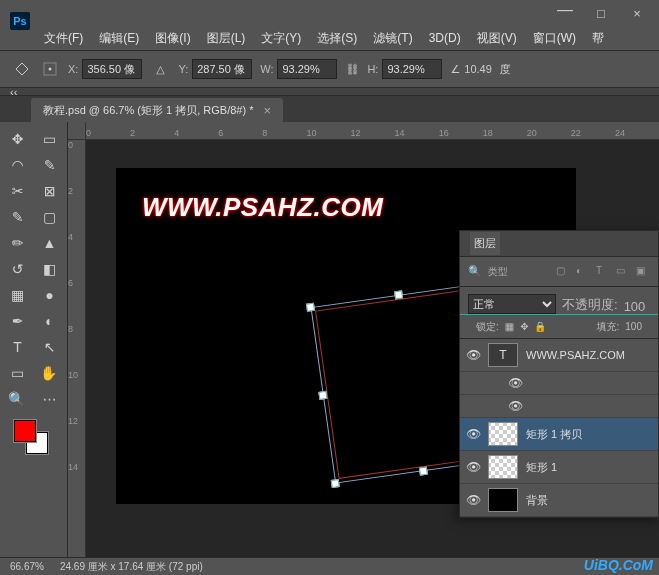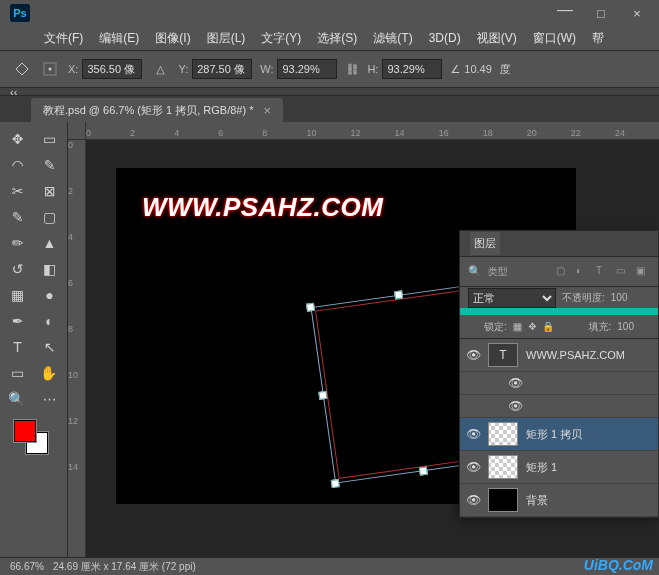--- a/index.html
+++ b/index.html
@@ -1,20 +1,20 @@
 <!DOCTYPE html>
 <html><head>
 <meta charset="utf-8">
 <style>
 *{margin:0;padding:0;box-sizing:border-box;font-family:"Microsoft YaHei",sans-serif;user-select:none}
 body{background:#535353;width:659px;height:575px;overflow:hidden;position:relative;color:#ddd;font-size:11px}
 .titlebar{height:26px;background:#535353;display:flex;align-items:center;justify-content:flex-end;padding-right:4px}
 .titlebar .wbtn{width:36px;height:20px;display:flex;align-items:center;justify-content:center;color:#ccc;font-size:13px}
 .titlebar .wbtn.min{font-size:16px;position:relative;top:-3px}
-.titlebar .ps{position:absolute;left:10px;top:4px;width:20px;height:18px;background:#001e36;color:#31a8ff;font-weight:bold;font-size:11px;display:flex;align-items:center;justify-content:center;border-radius:2px}
+.titlebar .ps{position:absolute;left:10px;top:12px;width:20px;height:18px;background:#001e36;color:#31a8ff;font-weight:bold;font-size:11px;display:flex;align-items:center;justify-content:center;border-radius:2px}
 .menubar{height:24px;background:#535353;display:flex;align-items:center;padding-left:38px;gap:4px;color:#e0e0e0;font-size:12px}
 .menubar span{padding:2px 6px}
 .options{height:38px;background:#535353;border-top:1px solid #2a2a2a;border-bottom:1px solid #2a2a2a;display:flex;align-items:center;padding-left:12px;gap:8px;font-size:11px;color:#ccc}
 .opt-icon{width:20px;height:20px;display:flex;align-items:center;justify-content:center}
 .opt-field{display:flex;align-items:center;gap:4px}
 .opt-field input{width:60px;height:20px;background:#3a3a3a;border:1px solid #222;color:#ddd;font-size:11px;padding:0 4px}
 .opt-field .lbl{color:#bbb}
 .toggle{height:8px;background:#424242;border-bottom:1px solid #2a2a2a;display:flex;align-items:center;padding-left:10px}
 .tabarea{height:26px;background:#3a3a3a;display:flex;align-items:flex-end;padding-left:31px}
 .doctab{background:#535353;height:24px;padding:4px 12px;color:#ddd;font-size:11px;display:flex;align-items:center;gap:10px;border-top-left-radius:3px;border-top-right-radius:3px}
@@ -31,31 +31,31 @@
 .ruler-h span{width:46px;text-align:left}
 .ruler-v{position:absolute;top:18px;left:0;width:18px;bottom:0;background:#535353;border-right:1px solid #333;display:flex;flex-direction:column;color:#999;font-size:9px}
 .ruler-v span{height:46px;writing-mode:horizontal-tb}
 .ruler-corner{position:absolute;top:0;left:0;width:18px;height:18px;background:#535353;border-right:1px solid #333;border-bottom:1px solid #333}
 .artboard{position:absolute;top:46px;left:48px;width:460px;height:336px;background:#000}
 .watermark{position:absolute;top:24px;left:26px;color:#fff;font-size:26px;font-weight:bold;font-style:italic;text-shadow:0 0 4px #f00,0 0 2px #f00;letter-spacing:0.5px;font-family:Arial,sans-serif}
 .shape{position:absolute;top:130px;left:210px;width:170px;height:170px;transform:rotate(-8deg)}
 .ref-rect{position:absolute;inset:0;border:1px solid #aa3333}
 .sel-rect{position:absolute;inset:-4px;border:1px solid #8ac}
 .handle{position:absolute;width:8px;height:8px;background:#fff;border:1px solid #6aa;transform:translate(-50%,-50%)}
-.statusbar{height:18px;background:#535353;border-top:1px solid #2a2a2a;display:flex;align-items:center;padding-left:10px;gap:9px;font-size:10px;color:#ccc}
+.statusbar{height:18px;background:#535353;border-top:1px solid #2a2a2a;display:flex;align-items:center;padding-left:10px;gap:16px;font-size:10px;color:#ccc}
 .layers-panel{position:absolute;right:0;top:230px;width:200px;background:#535353;border:1px solid #2a2a2a;box-shadow:-2px 2px 10px rgba(0,0,0,0.5)}
 .panel-tabs{height:26px;background:#454545;display:flex;align-items:center;padding-left:10px;border-bottom:1px solid #2a2a2a}
 .panel-tab{background:#535353;padding:4px 4px;font-size:11px;color:#ddd}
 .panel-search{height:30px;display:flex;align-items:center;padding:0 8px;gap:6px;border-bottom:1px solid #2a2a2a}
 .panel-search .srch{color:#aaa;font-size:10px}
 .panel-search .ficon{width:14px;height:14px;color:#999;font-size:10px}
-.panel-mode{height:28px;display:flex;align-items:center;padding:0 8px;gap:6px;border-bottom:7px solid #14b8a6}
+.panel-mode{height:28px;display:flex;align-items:flex-end;padding:0 8px;gap:6px;border-bottom:1px solid #14b8a6}
 .panel-mode select{background:#3a3a3a;border:1px solid #222;color:#ddd;font-size:11px;width:88px;height:20px}
-.panel-mode .op{font-size:10px;color:#bbb}
-.panel-lock{height:24px;display:flex;align-items:center;padding:0 24px;gap:6px;border-bottom:1px solid #2a2a2a;font-size:10px;color:#bbb}
+.panel-mode .op{font-size:13px;color:#bbb}
+.panel-lock{height:24px;display:flex;align-items:center;padding:0 16px;gap:6px;border-bottom:1px solid #2a2a2a;font-size:10px;color:#bbb}
 .layer-list{max-height:220px}
 .layer{display:flex;align-items:center;padding:4px 6px;gap:8px;border-bottom:1px solid #424242}
 .layer.sel{background:#3a5a7a}
 .layer .eye{width:14px;font-size:12px;color:#ddd}
 .layer .thumb{width:30px;height:24px;background:#000;border:1px solid #888;display:flex;align-items:center;justify-content:center;font-size:12px}
 .layer .thumb.t{background:#3a3a3a;color:#ddd}
 .layer .thumb.checker{background:repeating-conic-gradient(#ccc 0 25%,#fff 0 50%) 50%/8px 8px}
 .layer .lname{font-size:11px;color:#ddd;flex:1;white-space:nowrap;overflow:hidden}
 .layer.fx{padding-left:48px;font-size:10px;color:#ccc}
 .uibq{position:absolute;right:6px;bottom:2px;color:#3af;font-size:14px;font-weight:bold;font-style:italic}

